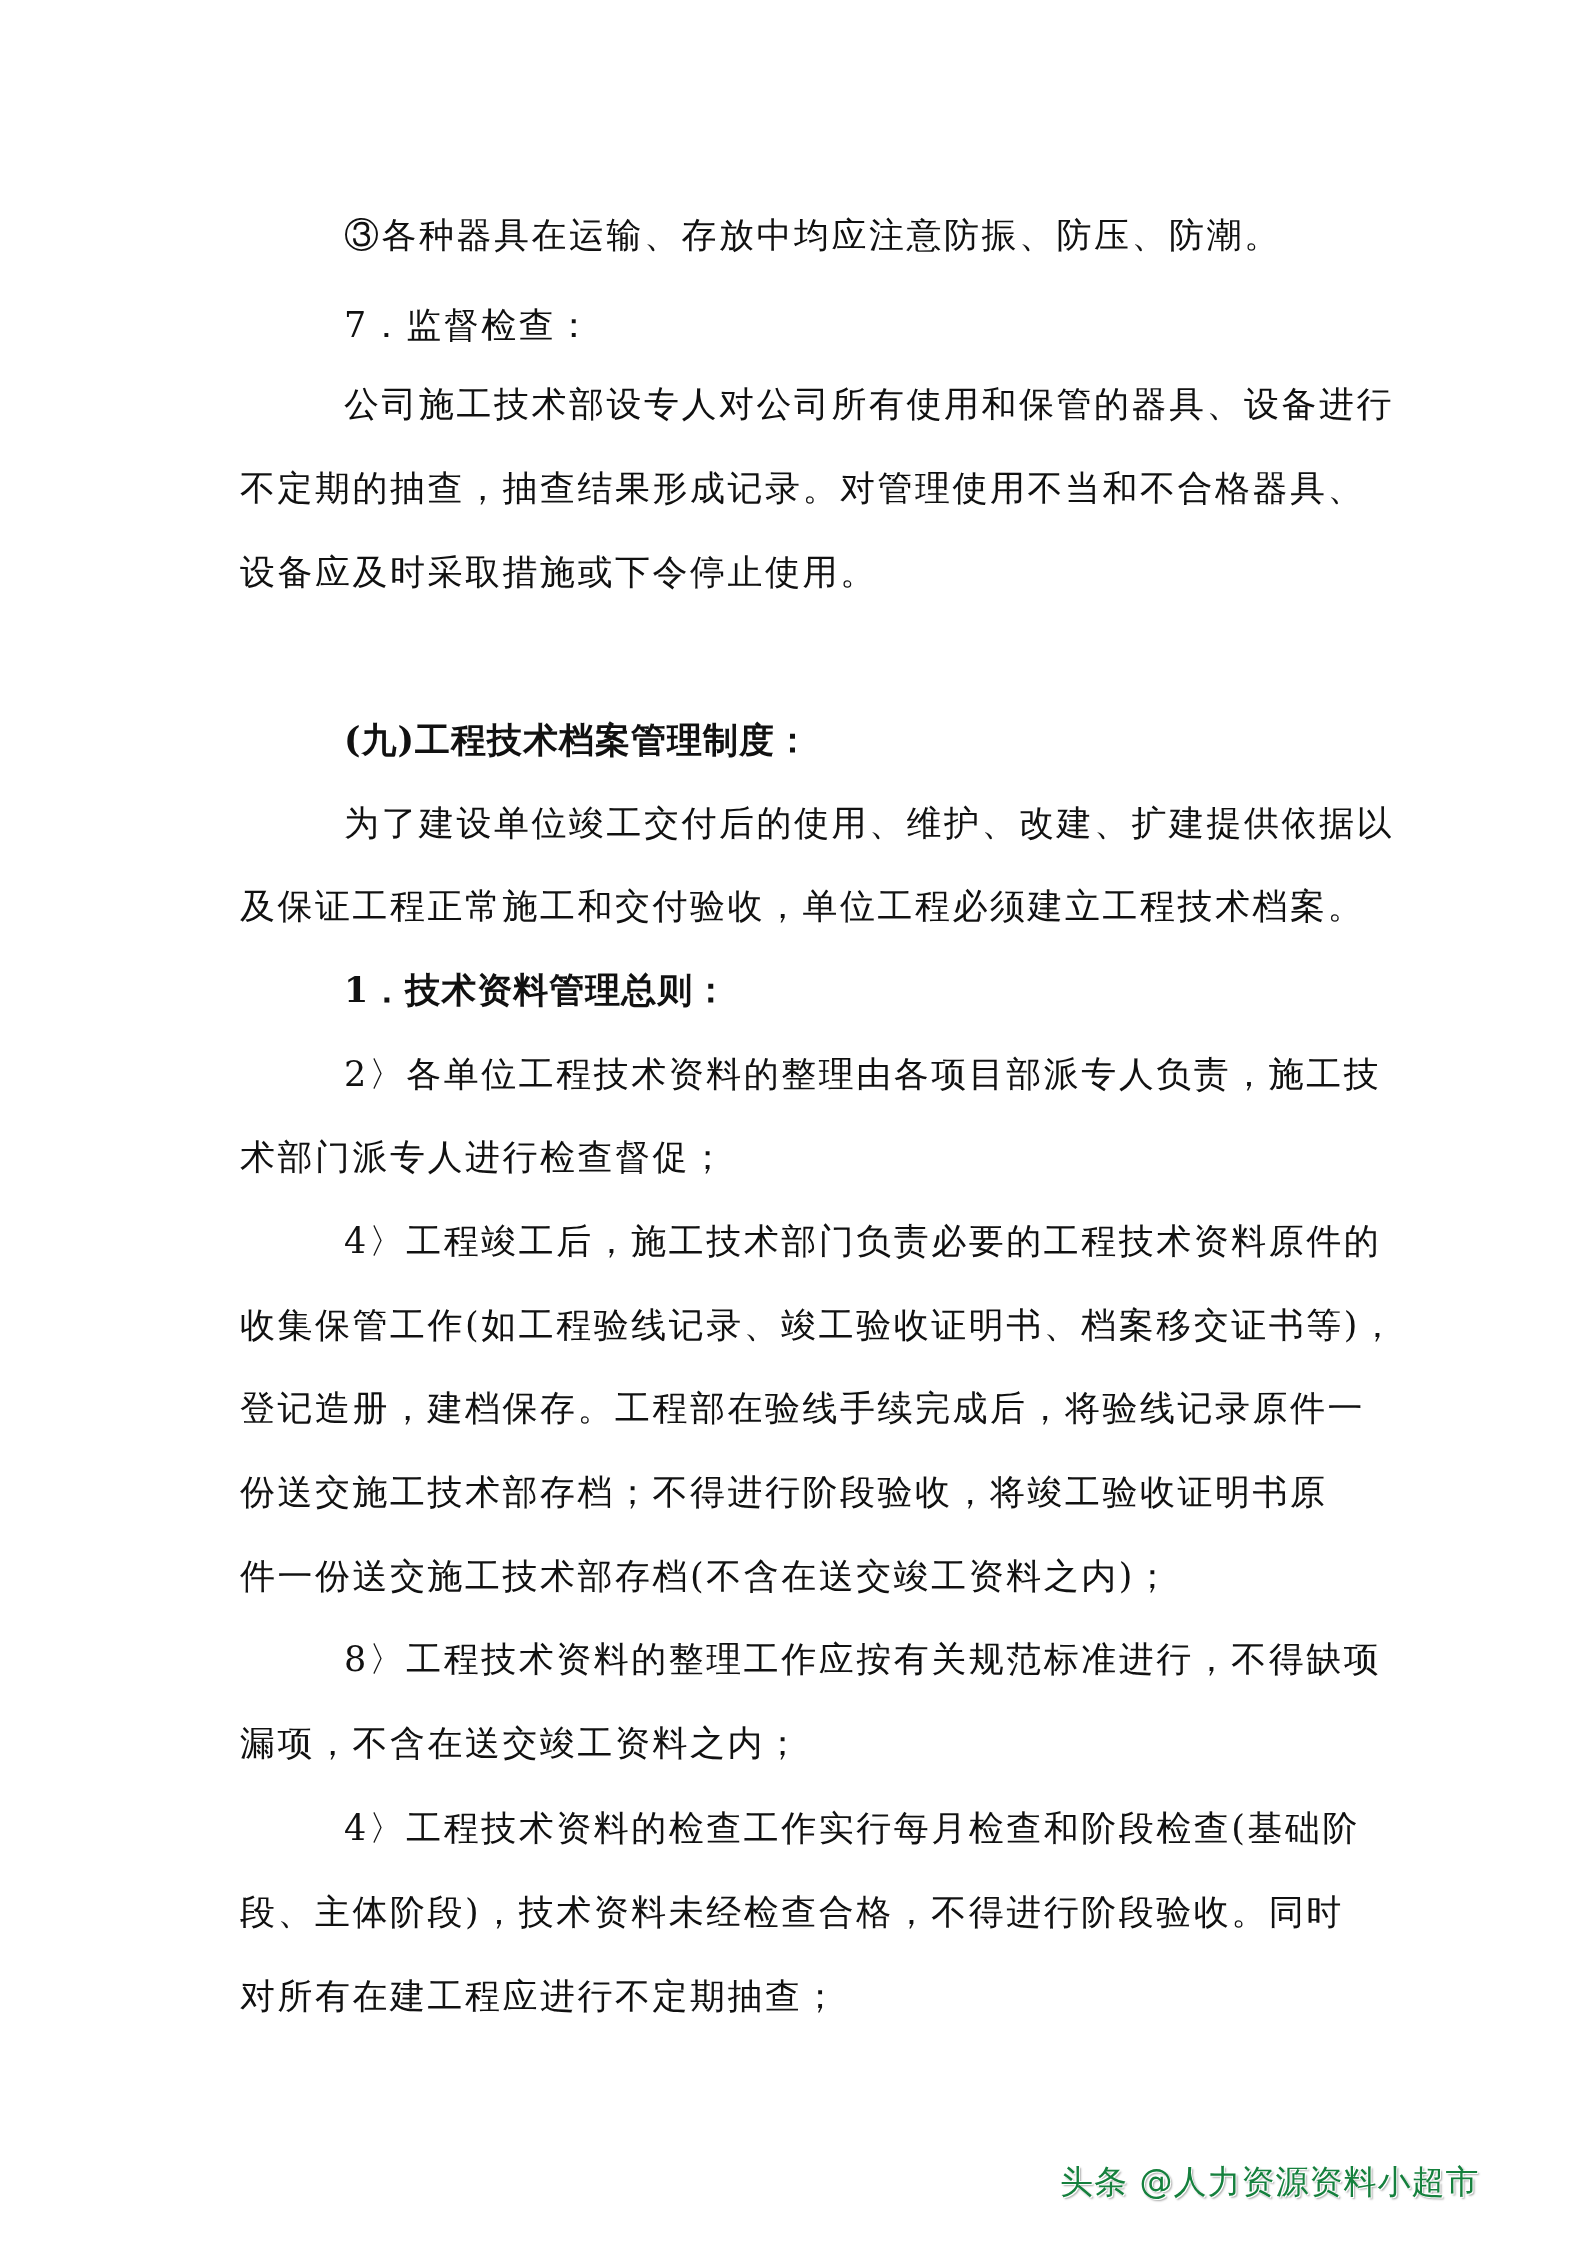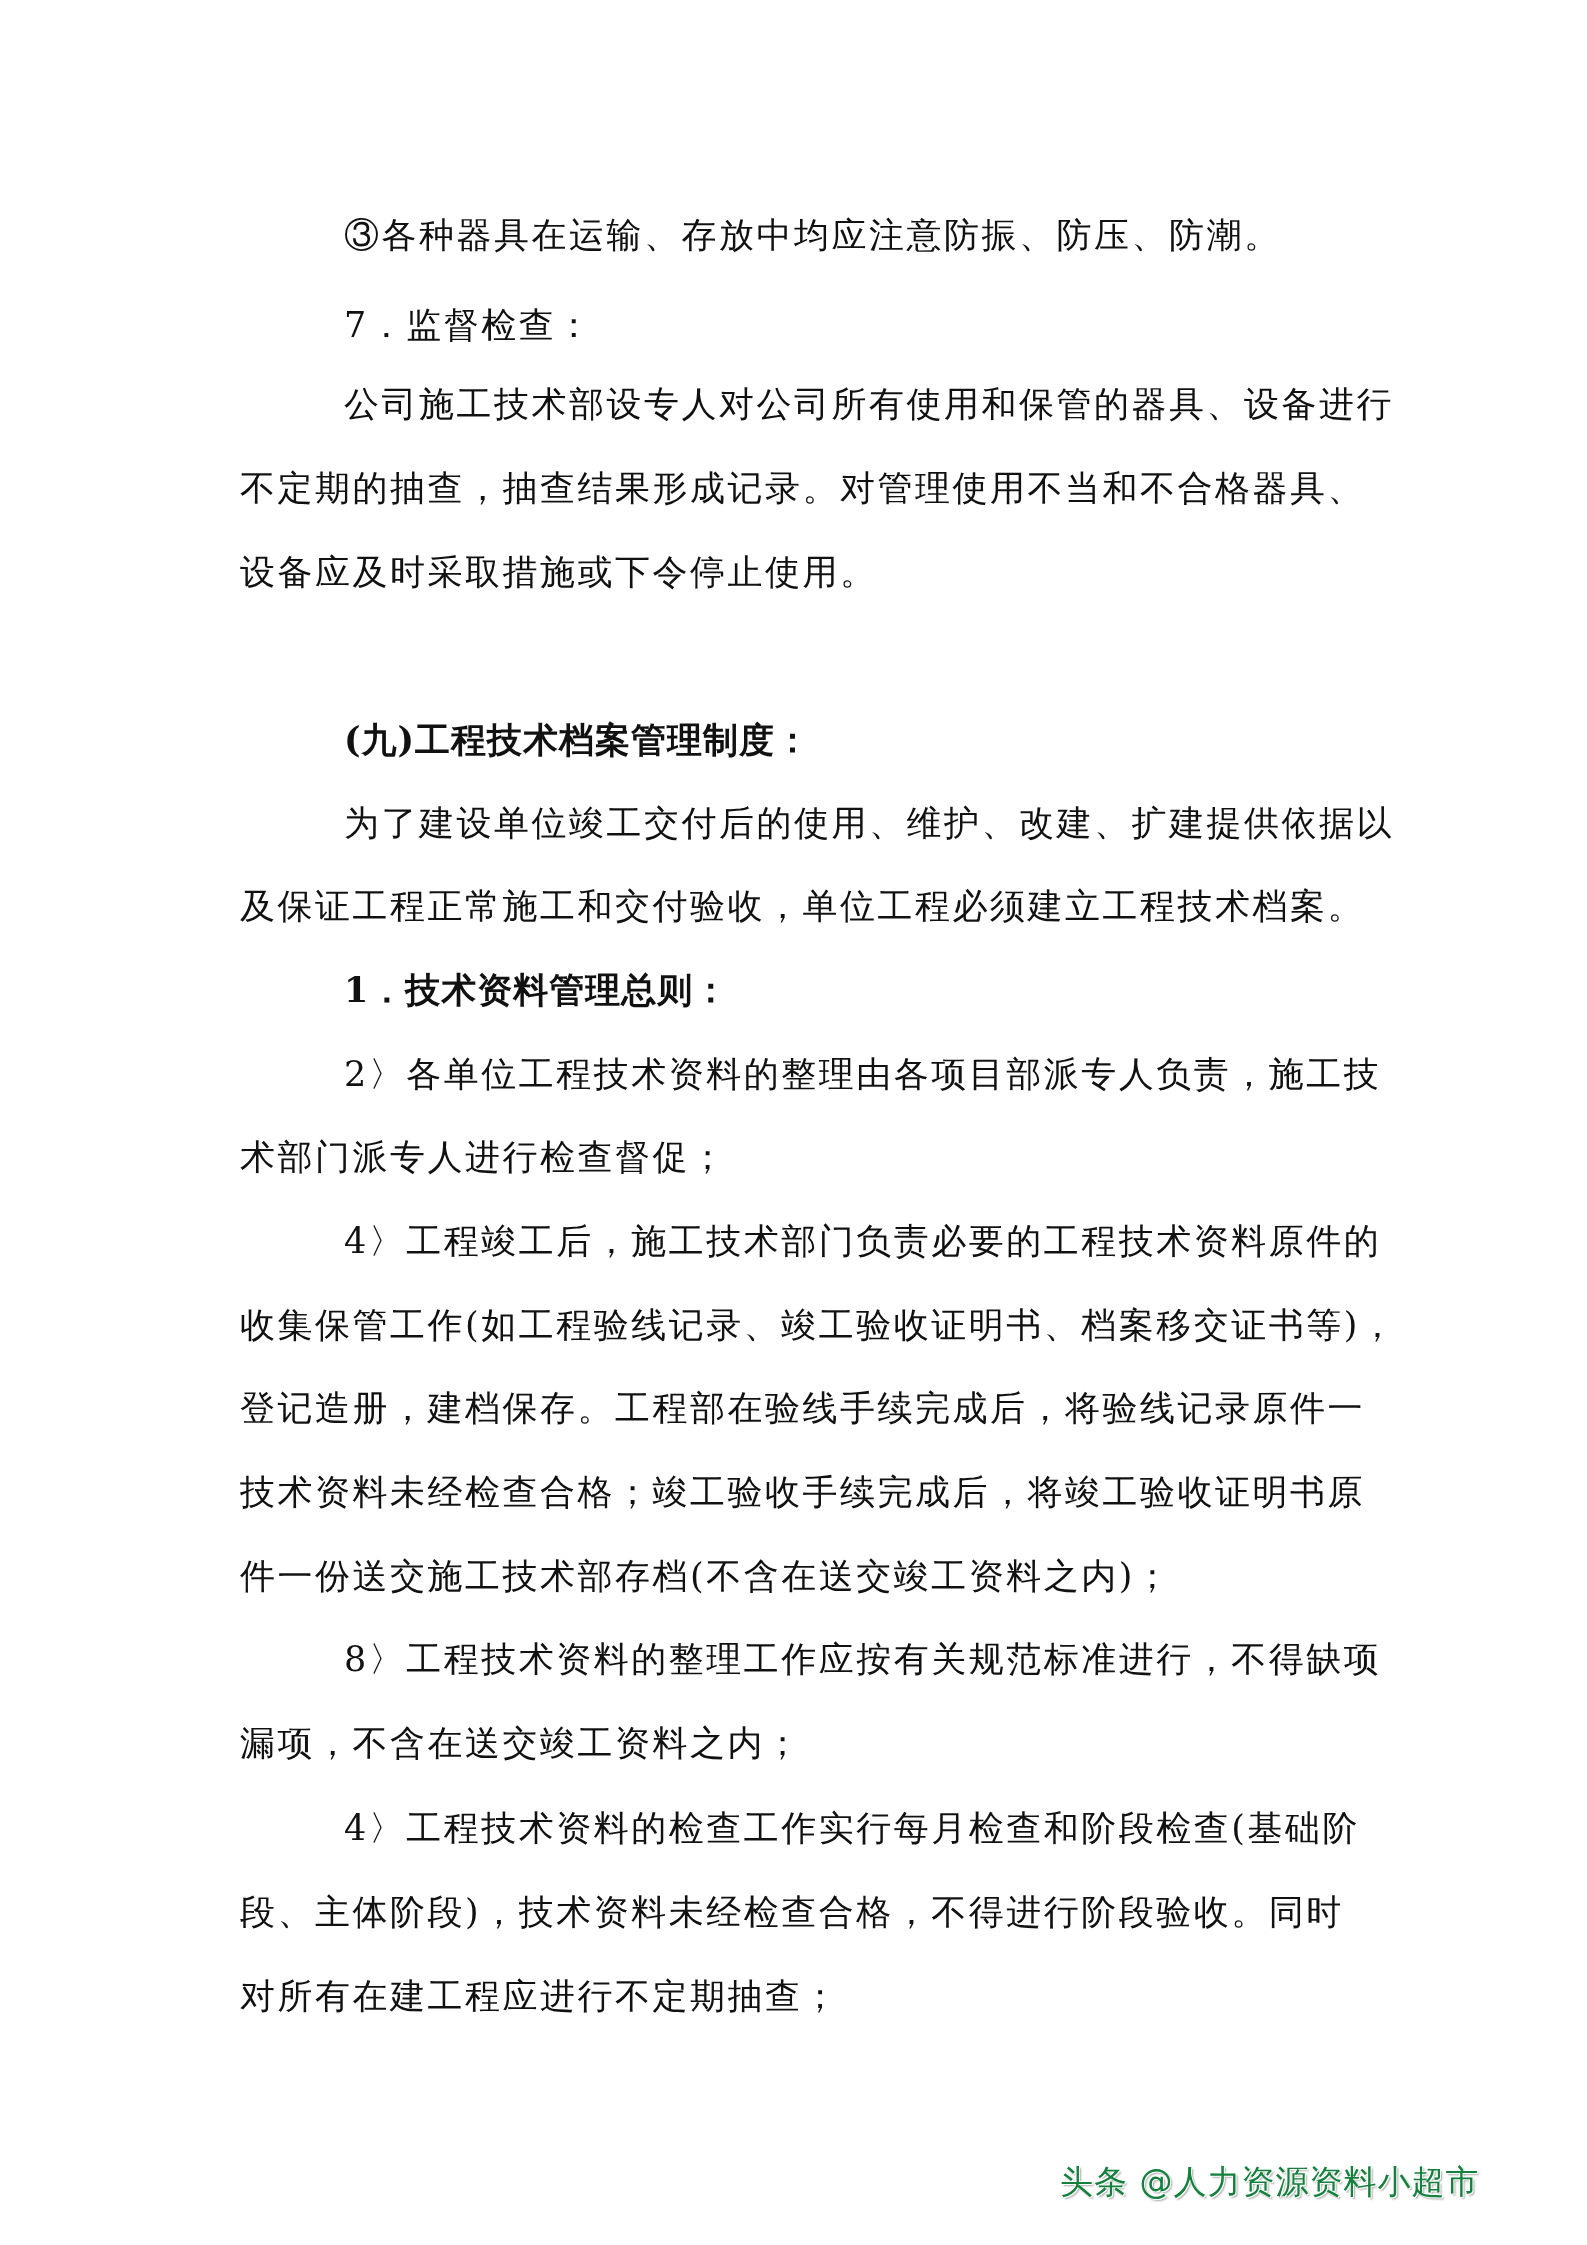--- a/index.html
+++ b/index.html
@@ -25,21 +25,21 @@
 
   <div class="line indent heading" style="top:718px">(九)工程技术档案管理制度：</div>
   <div class="line indent" style="top:801px">为了建设单位竣工交付后的使用、维护、改建、扩建提供依据以</div>
   <div class="line" style="top:884px">及保证工程正常施工和交付验收，单位工程必须建立工程技术档案。</div>
   <div class="line indent heading" style="top:968px">1．技术资料管理总则：</div>
   <div class="line indent" style="top:1052px">2〉各单位工程技术资料的整理由各项目部派专人负责，施工技</div>
   <div class="line" style="top:1135px">术部门派专人进行检查督促；</div>
   <div class="line indent" style="top:1219px">4〉工程竣工后，施工技术部门负责必要的工程技术资料原件的</div>
   <div class="line" style="top:1303px">收集保管工作(如工程验线记录、竣工验收证明书、档案移交证书等)，</div>
   <div class="line" style="top:1386px">登记造册，建档保存。工程部在验线手续完成后，将验线记录原件一</div>
-  <div class="line" style="top:1470px">技术资料未经检查合格；竣工验收手续完成后，将竣工验收证明书原</div>
+  <div class="line" style="top:1470px">份送交施工技术部存档；不得进行阶段验收，将竣工验收证明书原</div>
   <div class="line" style="top:1554px">件一份送交施工技术部存档(不含在送交竣工资料之内)；</div>
   <div class="line indent" style="top:1637px">8〉工程技术资料的整理工作应按有关规范标准进行，不得缺项</div>
   <div class="line" style="top:1721px">漏项，不含在送交竣工资料之内；</div>
   <div class="line indent" style="top:1806px">4〉工程技术资料的检查工作实行每月检查和阶段检查(基础阶</div>
   <div class="line" style="top:1890px">段、主体阶段)，技术资料未经检查合格，不得进行阶段验收。同时</div>
   <div class="line" style="top:1974px">对所有在建工程应进行不定期抽查；</div>
 </div>
 
 <div class="watermark">头条 @人力资源资料小超市</div>
 

